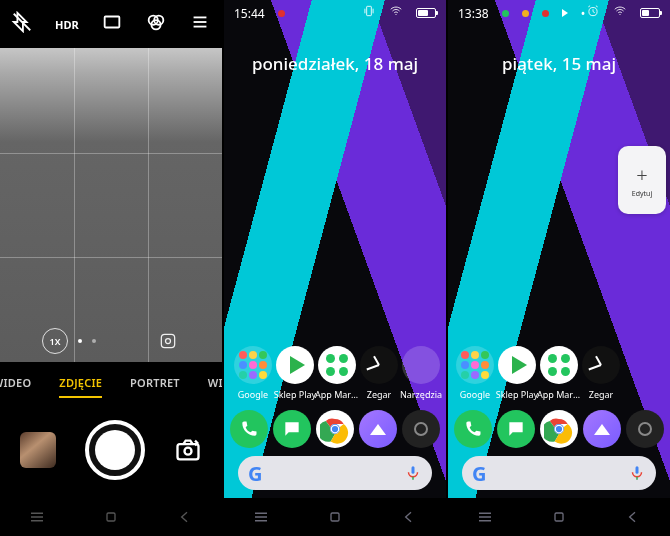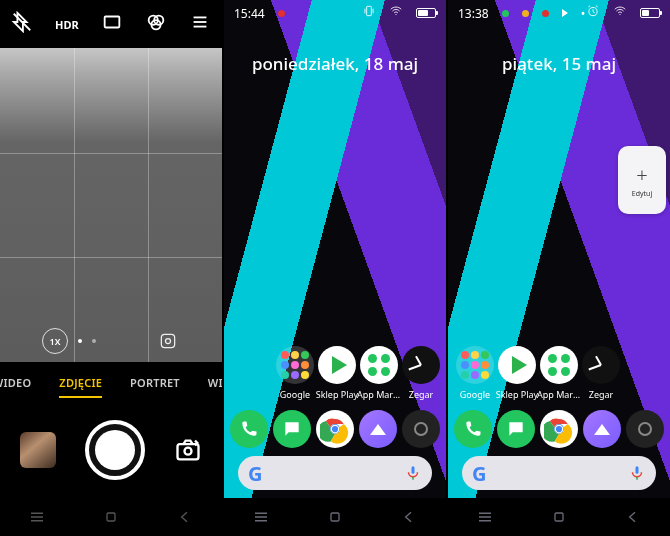--- a/index.html
+++ b/index.html
@@ -239,20 +239,30 @@
           </div>
         <span class="lbl">App Market</span>
       </div>
       <div class="app">
         <div class="icon ic-clock" style="position:relative">
           <div class="hand" style="transform:rotate(-200deg);left:19px;top:18px"></div>
           <div class="hand" style="width:10px;transform:rotate(-120deg);left:19px;top:18px"></div>
         </div>
         <span class="lbl">Zegar</span>
       </div>
+      <div class="app">
+        <div class="icon ic-tools">
+            <div class="grid9">
+          <span style="background:#5ad2ff"></span><span style="background:#ff9c4a"></span><span style="background:#6bff9a"></span>
+          <span style="background:#ff6b6b"></span><span style="background:#c46bff"></span><span style="background:#ffe46b"></span>
+          <span style="background:#6b9aff"></span><span style="background:#ff6bb5"></span><span style="background:#7affd4"></span>
+        </div>
+          </div>
+        <span class="lbl">Narzędzia</span>
+      </div>
     </div>
 
     <div class="apps-dock">
       <div class="app">
           <div class="icon ic-phone">
             <svg width="20" height="20" viewBox="0 0 24 24" fill="#fff">
               <path d="M6 3c-1 0-2 .9-2 2 0 8 7 15 15 15 1.1 0 2-1 2-2v-3l-5-1-2 2c-3-1-5-3-6-6l2-2-1-5H6z"></path>
             </svg>
           </div>
         </div>

